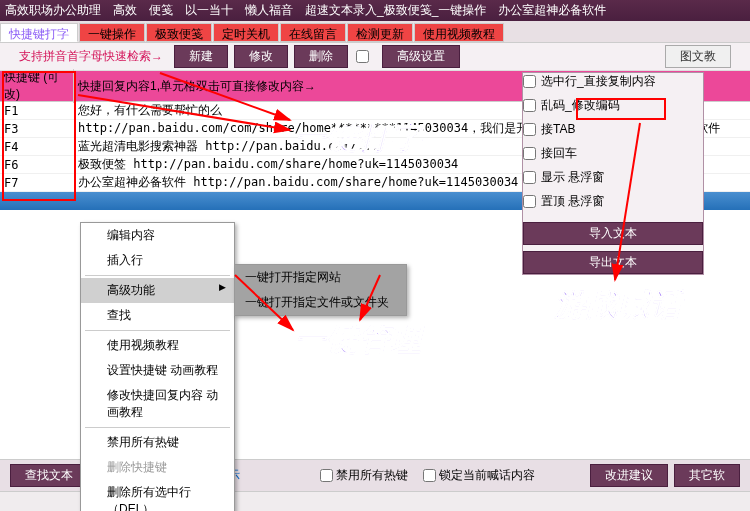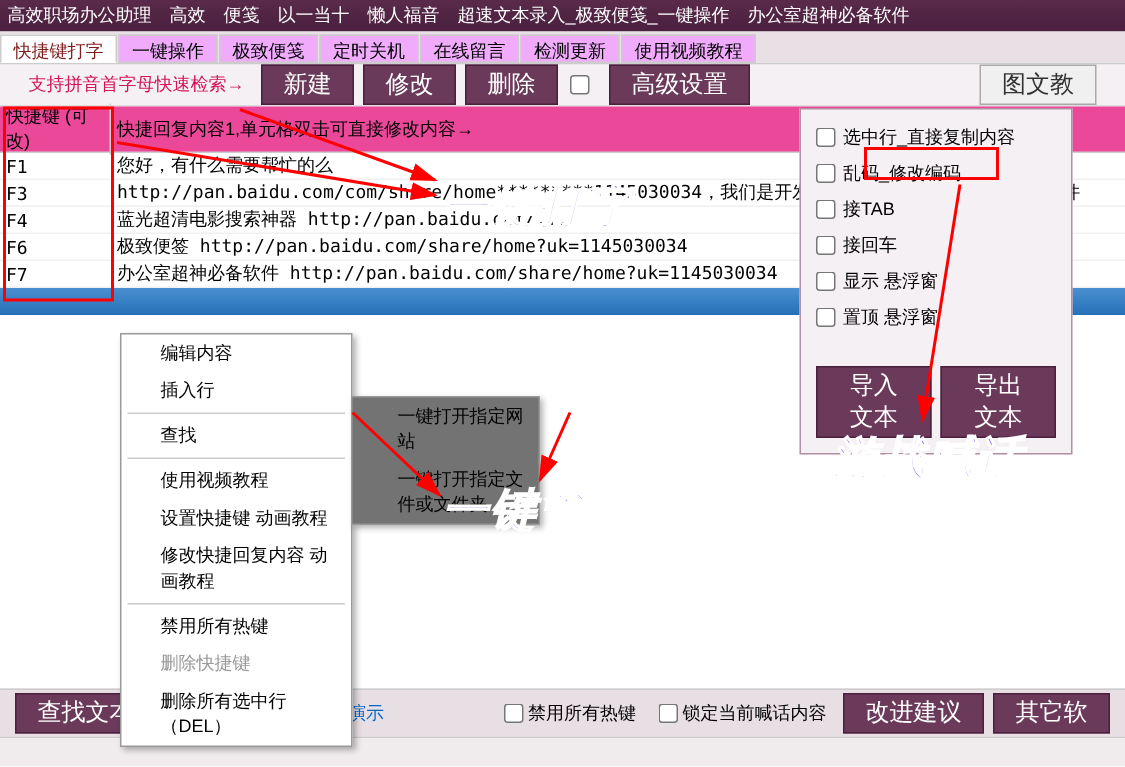--- a/index.html
+++ b/index.html
@@ -1,51 +1,51 @@
 <!DOCTYPE html>
 <html><head>
 <meta charset="utf-8">
 <style>
 * { margin:0; padding:0; box-sizing:border-box; font-family:"Microsoft YaHei",SimSun,sans-serif; font-size:12px; }
 body { width:750px; height:511px; background:#fff; overflow:hidden; position:relative; }
 .topbar { height:21px; background:linear-gradient(#5a2a4a,#4a1f3f); display:flex; align-items:center; padding:0 5px; color:#fff; font-size:12px; white-space:nowrap; }
 .topbar span { margin-right:12px; cursor:default; }
 .tabbar { height:22px; background:#e8e0e4; border-bottom:1px solid #ccc; display:flex; padding-top:2px; }
-.tab { padding:2px 8px; border:1px solid #ccc; margin-right:1px; background:#f0abfc; cursor:pointer; font-size:12px; }
-.tab.active { background:#fff; border-bottom:1px solid #fff; color:#7f1d1d; }
+.tab { padding:2px 8px; border:1px solid #ccc; margin-right:1px; background:#ef4444; cursor:pointer; font-size:12px; }
+.tab.active { background:#fff; border-bottom:1px solid #fff; color:#8b5cf6; }
 .toolbar { height:28px; background:#f5f0f3; display:flex; align-items:center; padding:0 19px; border-bottom:1px solid #ddd; }
 .pinyin-label { color:#d4145a; font-size:12px; margin-right:5px; }
 .combo { width:120px; height:20px; border:1px solid #999; background:#fff; }
-.btn { padding:2px 14px; margin-left:6px; cursor:pointer; font-size:16px; border:1px solid #4a1f3f; }
+.btn { padding:2px 14px; margin-left:6px; cursor:pointer; font-size:12px; border:1px solid #4a1f3f; }
 .btn-purple { background:#6b3a5a; color:#fff; }
 .btn-light { background:#f0f0f0; color:#333; border:1px solid #aaa; }
 .checkline { display:inline-flex; align-items:center; margin-left:8px; font-size:12px; }
 .checkline input { margin-right:3px; }
 .content { display:flex; position:relative; }
 .grid { flex:1; }
 .grid-head { display:flex; background:#ec4899; border-bottom:1px solid #ccc; height:31px; align-items:center; }
 .gh1 { width:74px; padding-left:4px; border-right:1px solid #ccc; }
 .gh2 { flex:1; padding-left:4px; }
 .grid-body { }
 .row { display:flex; height:18px; align-items:center; border-bottom:1px solid #f0f0f0; font-size:11px; }
 .c1 { width:74px; padding-left:4px; font-family:monospace; }
 .c2 { flex:1; padding-left:4px; font-family:monospace; white-space:nowrap; overflow:hidden; }
 .bluebar { height:18px; background:linear-gradient(#4a8fd0,#2570b8); }
 .redbox-left { position:absolute; left:2px; top:71px; width:74px; height:130px; border:2px solid red; pointer-events:none; }
 .ctxmenu { position:absolute; left:80px; top:222px; width:155px; background:#fff; border:1px solid #999; box-shadow:2px 2px 4px rgba(0,0,0,.3); z-index:10; }
 .ctxmenu .mi { padding:4px 10px 4px 26px; cursor:pointer; font-size:12px; }
 .ctxmenu .mi.hl { background:#d0d0d0; position:relative; }
 .ctxmenu .mi.hl::after { content:"▶"; position:absolute; right:8px; font-size:9px; }
 .ctxmenu .sep { height:1px; background:#ccc; margin:2px 4px; }
-.submenu { position:absolute; left:234px; top:264px; width:126px; background:#737373; border:1px solid #999; box-shadow:2px 2px 4px rgba(0,0,0,.3); z-index:10;padding-left:20px; }
+.submenu { position:absolute; left:234px; top:264px; width:173px; background:#a3a3a3; border:1px solid #999; box-shadow:2px 2px 4px rgba(0,0,0,.3); z-index:10; }
 .submenu .mi { padding:4px 10px; cursor:pointer; font-size:12px; }
-.advpanel { position:absolute; right:35px; top:72px; width:182px; background:#f5f0f3; border:1px solid #b090a5; padding:10px; z-index:5; }
+.advpanel { position:absolute; right:46px; top:72px; width:182px; background:#f5f0f3; border:1px solid #b090a5; z-index:5; }
 .advpanel .opt { display:flex; align-items:center; margin-bottom:7px; font-size:12px; }
 .advpanel .opt input { margin-right:5px; }
-.advpanel .btnrow { display:flex; gap:6px; margin-top:24px; }
+.advpanel .btnrow { display:flex; gap:6px; margin-top:12px;flex-direction:column; }
 .redbox-panel { position:absolute; right:84px; top:98px; width:90px; height:22px; border:2px solid red; pointer-events:none; z-index:6; }
 .bottombar { position:absolute; bottom:20px; left:0; right:0; height:32px; background:#e8dfe5; border-top:1px solid #ccc; display:flex; align-items:center; padding:0 10px; }
 .footer { position:absolute; bottom:0; left:0; right:0; height:20px; background:#f0ecee; border-top:1px solid #ccc; }
 .anno { position:absolute; font-weight:900; pointer-events:none; z-index:20; font-style:italic; }
 .anno-red { color:#8b5cf6; -webkit-text-stroke:1px #fff; font-size:30px; letter-spacing:2px; }
 .arrow { position:absolute; pointer-events:none; z-index:19; }
 .bottom-link { color:#0066cc; margin-left:40px; cursor:pointer; }
 </style>
 </head>
 <body>
@@ -113,20 +113,21 @@
     </div>
   </div>
 </div>
 
 <div class="redbox-left"></div>
 
 <div class="ctxmenu">
   <div class="mi">编辑内容</div>
   <div class="mi">插入行</div>
   <div class="sep"></div>
+  <div class="mi hl">高级功能</div>
   <div class="mi">查找</div>
   <div class="sep"></div>
   <div class="mi">使用视频教程</div>
   <div class="mi">设置快捷键 动画教程</div>
   <div class="mi">修改快捷回复内容 动画教程</div>
   <div class="sep"></div>
   <div class="mi">禁用所有热键</div>
   <div class="mi" style="color:#999">删除快捷键</div>
   <div class="mi">删除所有选中行（DEL）</div>
 </div>

